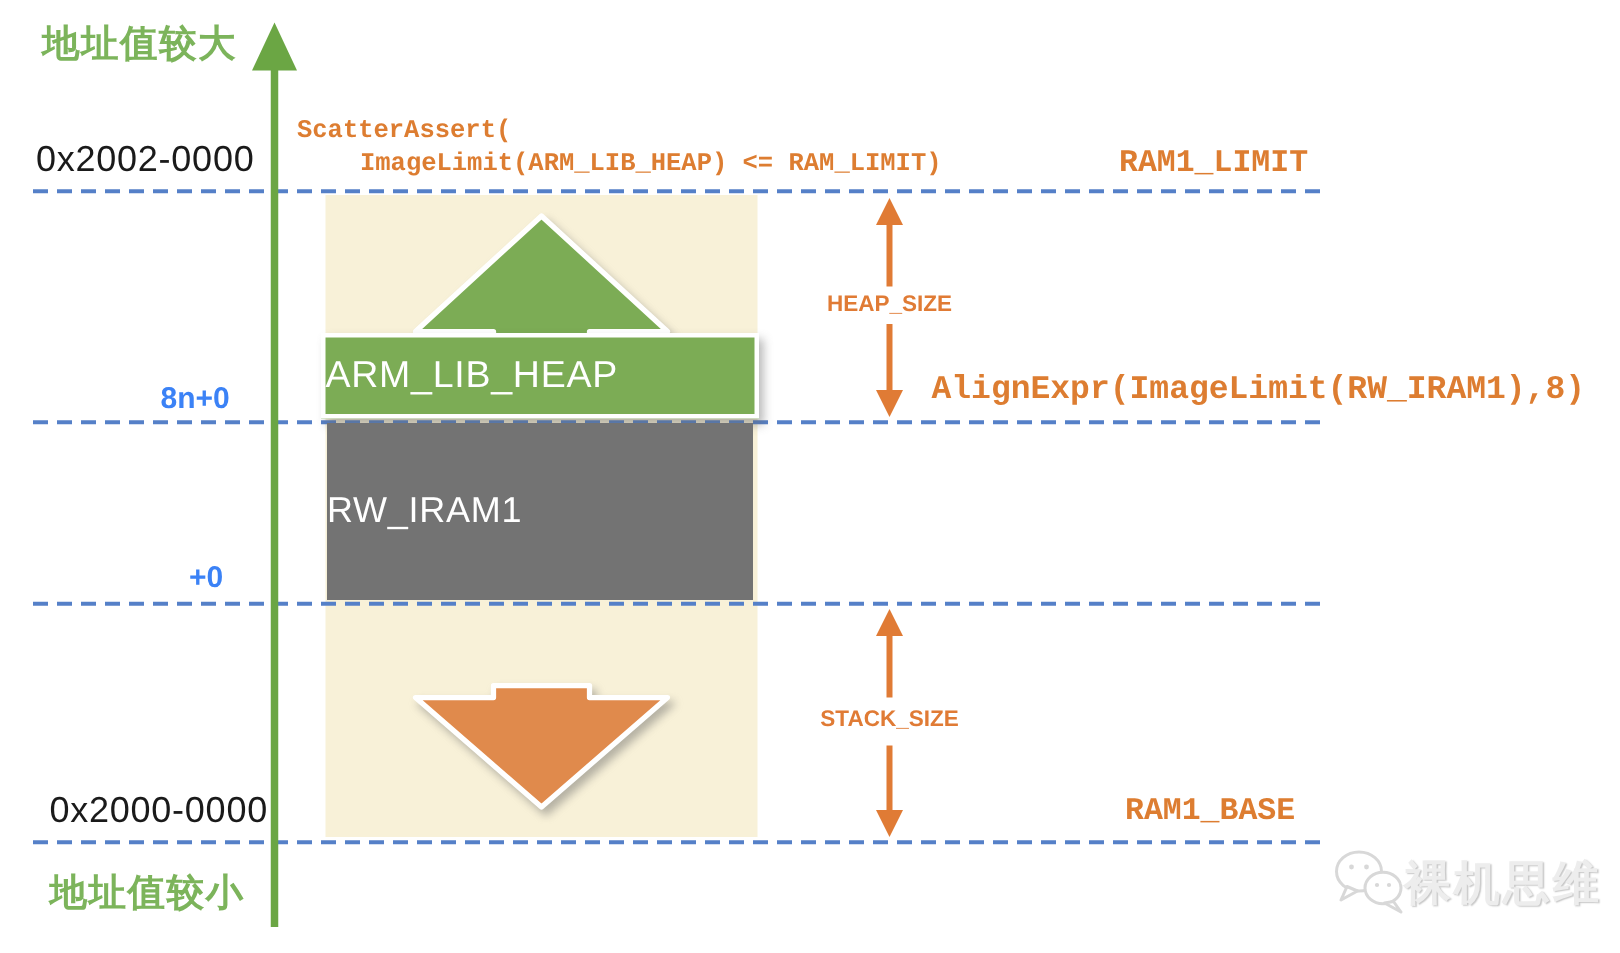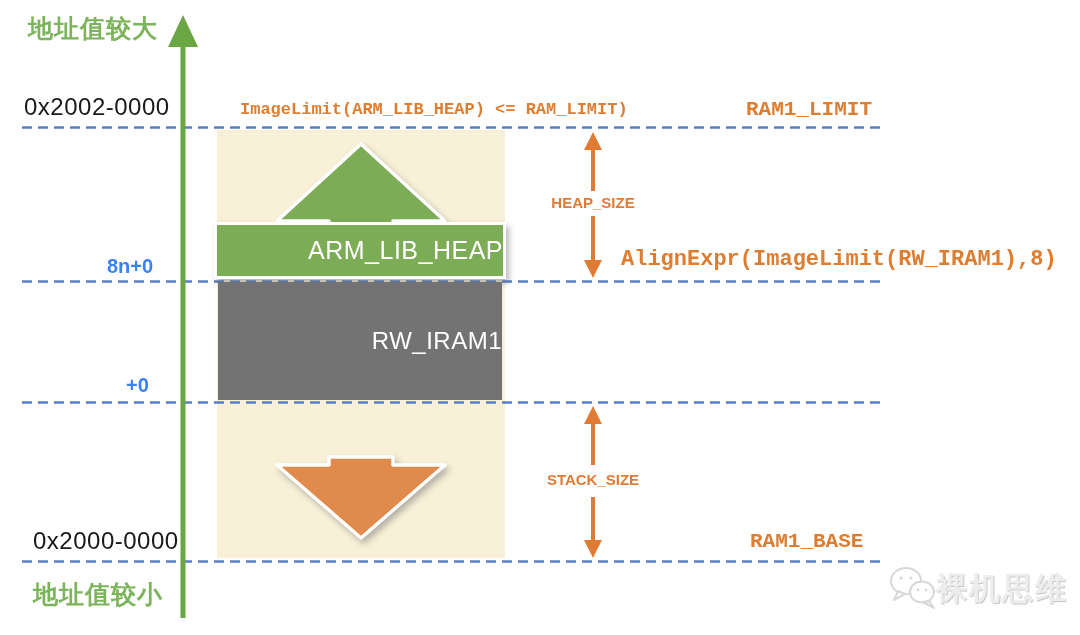--- a/index.html
+++ b/index.html
@@ -45,21 +45,21 @@
     font-weight:bold;
     text-align:center;
     white-space:nowrap;
   }
   
   .beige-block{
     left:217px;top:130px;width:288px;height:428px;
     background:#f8f1d8;
   }
   .region-box{
-    display:flex;align-items:center;justify-content:flex-end;
+    display:flex;align-items:center;justify-content:flex-start;
     color:#ffffff;
     font-size:25px;
     letter-spacing:0.5px;
     box-sizing:border-box;
   }
   .heap-box{
     left:214px;top:222px;width:292px;height:57px;
     background:#7cac55;
     border:3px solid #ffffff;
     box-shadow:3px 4px 6px rgba(100,100,100,0.45);
@@ -144,20 +144,21 @@
 
   <div class="abs cjk-green" style="left:33px;top:578px;">地址值较小</div>
   <div class="abs cjk-green" style="left:28px;top:12px;">地址值较大</div>
 
   <div class="abs addr" style="left:24px;top:93px;">0x2002-0000</div>
   <div class="abs addr" style="left:33px;top:527px;">0x2000-0000</div>
 
   <div class="abs align-green" style="left:107px;top:255px;">8n+0</div>
   <div class="abs align-green" style="left:126px;top:374px;">+0</div>
 
+  <div class="abs code code-sm" style="left:198px;top:77px;">ScatterAssert(</div>
   <div class="abs code code-sm" style="left:240px;top:99px;">ImageLimit(ARM_LIB_HEAP) &lt;= RAM_LIMIT)</div>
 
   <div class="abs code code-lg" style="left:746px;top:98px;">RAM1_LIMIT</div>
   <div class="abs code" style="left:621px;top:247px;font-size:22px;">AlignExpr(ImageLimit(RW_IRAM1),8)</div>
   <div class="abs code code-lg" style="left:750px;top:530px;">RAM1_BASE</div>
 
   <div class="abs size-label" style="left:545px;top:194px;width:96px;">HEAP_SIZE</div>
   <div class="abs size-label" style="left:541px;top:471px;width:104px;">STACK_SIZE</div>
 
   <div class="abs watermark-text">裸机思维</div>

